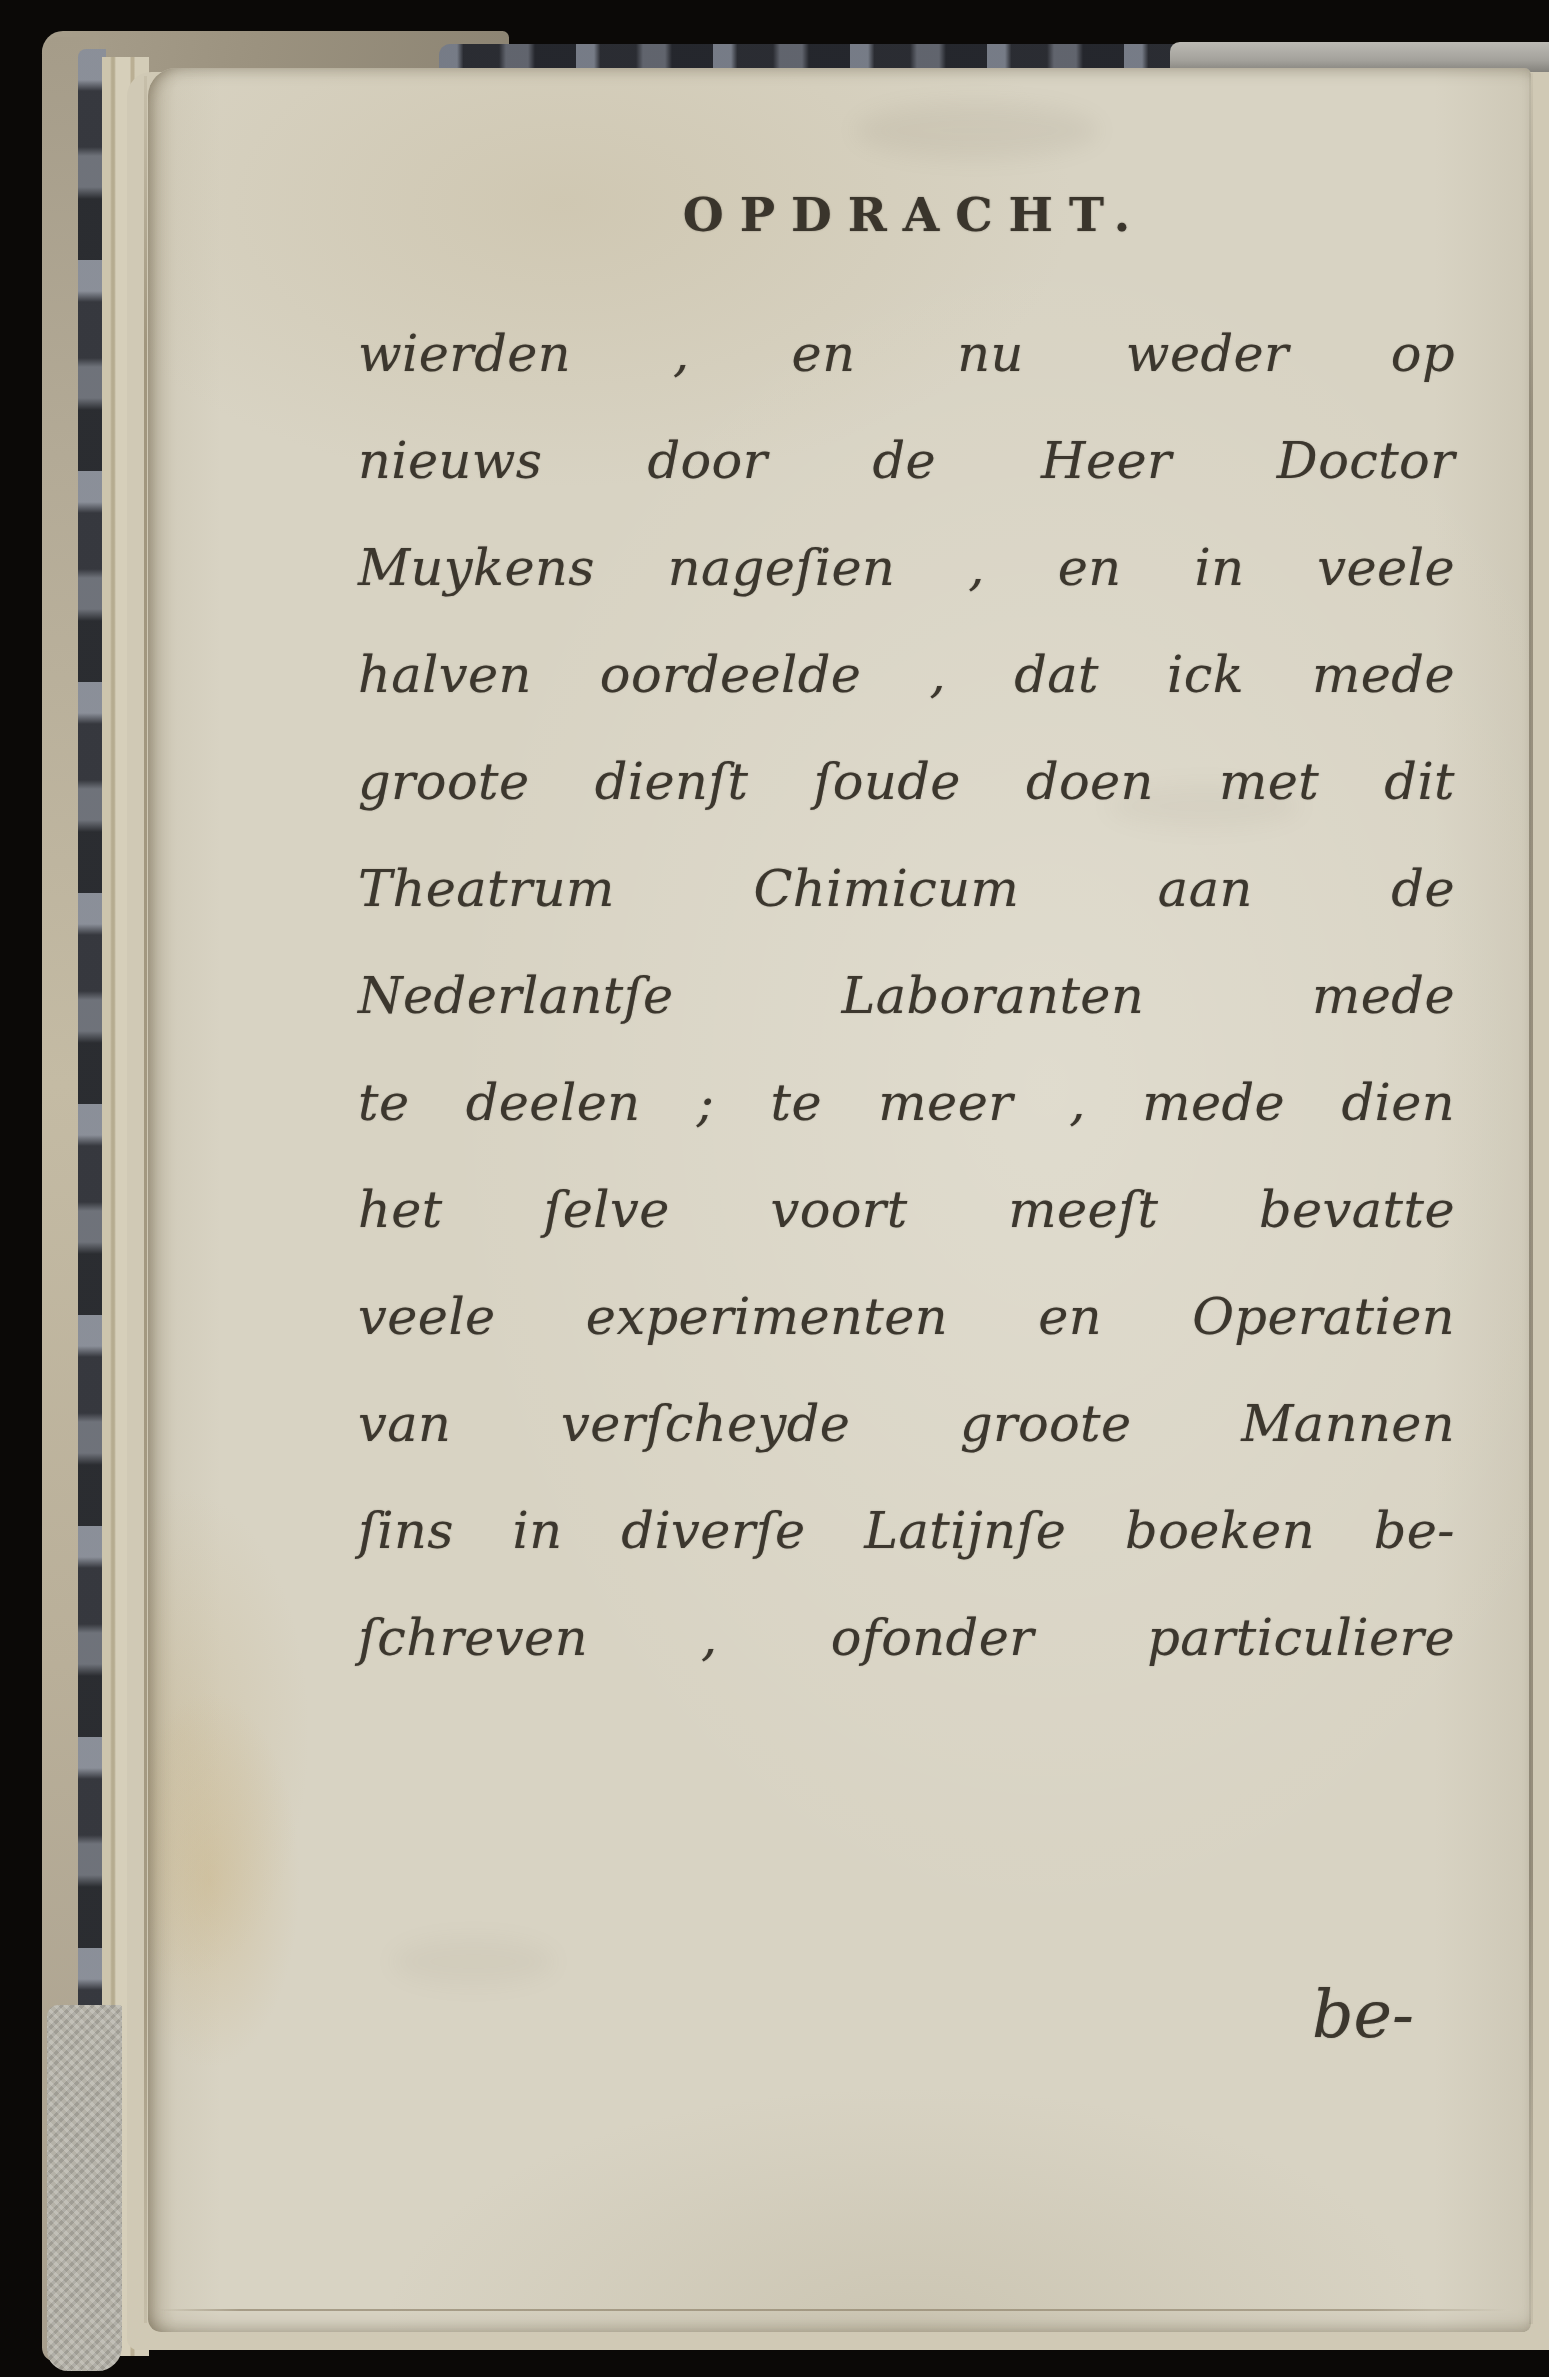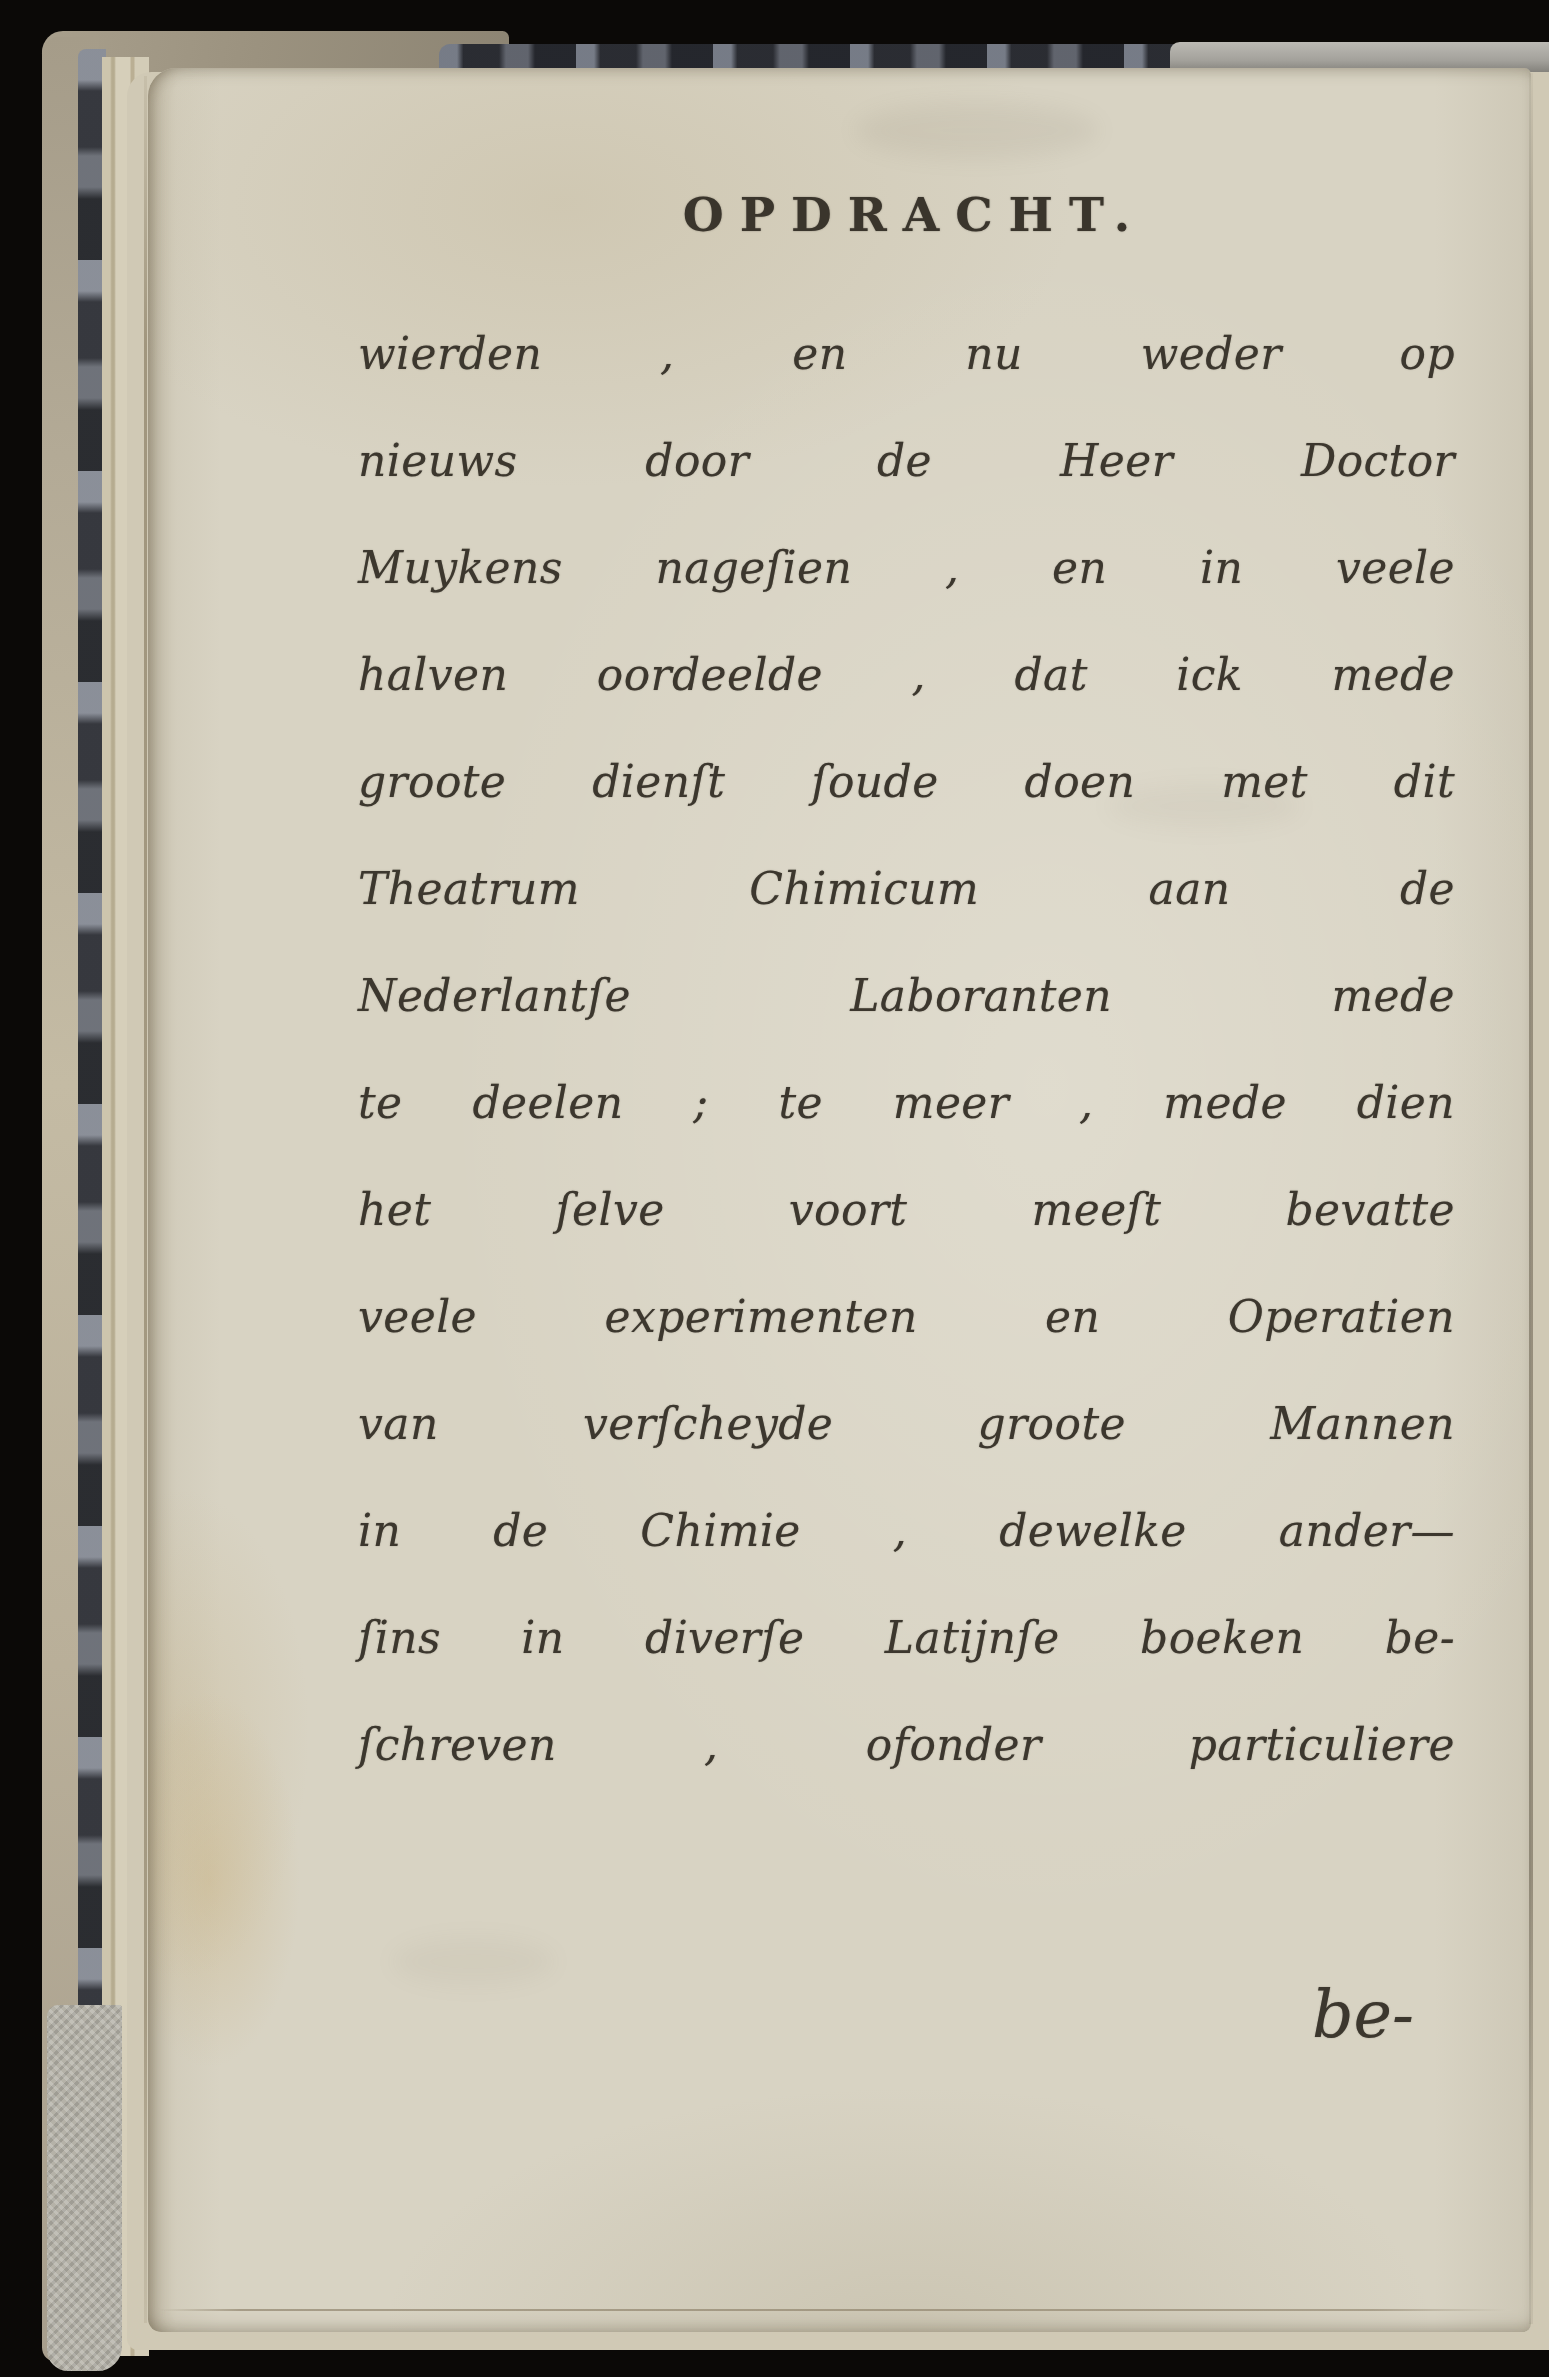--- a/index.html
+++ b/index.html
@@ -113,21 +113,21 @@
     position:absolute;left:210px;top:119px;width:1097px;
     font-size:47px;font-weight:700;font-style:normal;
     letter-spacing:.34em;text-indent:.34em;
     text-align:center;
     color:#3a352c;
     text-shadow:0 0 1.6px rgba(58,53,44,.55);
     white-space:nowrap;
   }
   .text-block{
     position:absolute;left:210px;top:232px;width:1097px;
-    font-style:italic;font-size:44px;line-height:107px;
+    font-style:italic;font-size:51px;line-height:107px;
     color:#3c372e;
     text-shadow:0 0 1.2px rgba(56,50,40,.5);
     word-spacing:6.5px;letter-spacing:0.4px;
   }
   .text-line{
     text-align:justify;
     text-align-last:justify;
     height:107px;white-space:nowrap;
   }
   .catchword-line{
@@ -168,21 +168,20 @@
       <div class="text-line">nieuws door de Heer Doctor</div>
       <div class="text-line">Muykens nageſien , en in veele</div>
       <div class="text-line">halven oordeelde , dat ick mede</div>
       <div class="text-line">groote dienſt ſoude doen met dit</div>
       <div class="text-line">Theatrum Chimicum aan de</div>
       <div class="text-line">Nederlantſe Laboranten mede</div>
       <div class="text-line">te deelen ; te meer , mede dien</div>
       <div class="text-line">het ſelve voort meeſt bevatte</div>
       <div class="text-line">veele experimenten en Operatien</div>
       <div class="text-line">van verſcheyde groote Mannen</div>
-      <div class="text-line">in de Chimie , dewelke ander—</div>
       <div class="text-line">ſins in diverſe Latijnſe boeken be-</div>
       <div class="text-line">ſchreven , ofonder particuliere</div>
     </div>
 
     <div class="catchword-line">be-</div>
   </div>
 
 </div>
 
 

